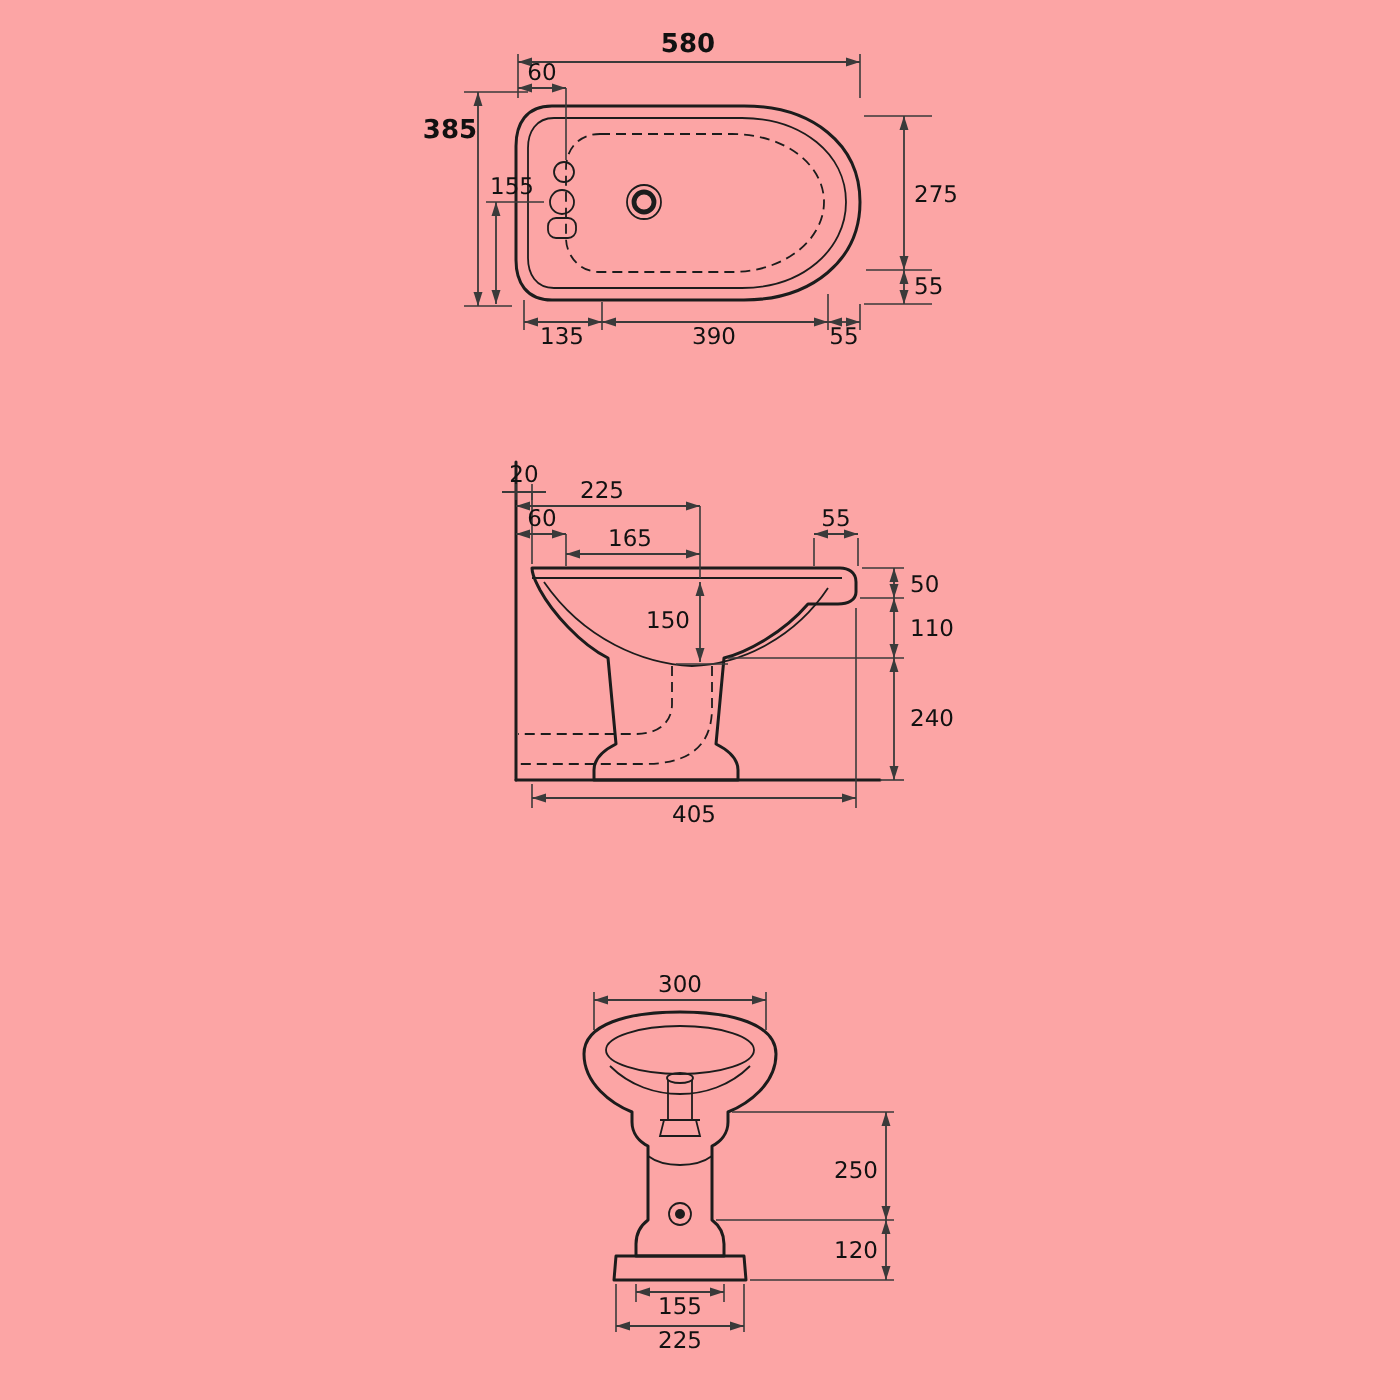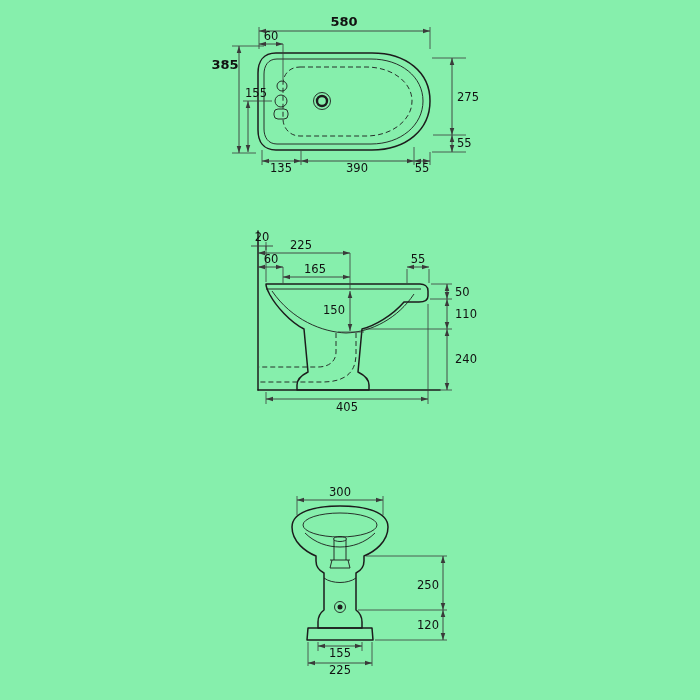--- a/index.html
+++ b/index.html
@@ -1,16 +1,16 @@
 <!DOCTYPE html>
 <html><head>
 <meta charset="utf-8">
 <style>
   html,body{margin:0;padding:0;background:#fff;}
-  .stage{width:700px;height:700px;background:#86efac;position:relative;overflow:hidden;}
+  .stage{width:700px;height:700px;background:#fca5a5;position:relative;overflow:hidden;}
   svg{display:block;}
   .obj{fill:none;stroke:#1c1c1c;stroke-width:1.5;stroke-linejoin:round;stroke-linecap:round;}
   .obj2{fill:none;stroke:#1c1c1c;stroke-width:0.9;}
   .obj3{fill:none;stroke:#1c1c1c;stroke-width:2.4;}
   .hid{fill:none;stroke:#1c1c1c;stroke-width:0.9;stroke-dasharray:5 3;}
   .dim{fill:none;stroke:#3a3a3a;stroke-width:0.9;}
   .ext{fill:none;stroke:#3a3a3a;stroke-width:0.8;}
   .fil{fill:#1c1c1c;stroke:none;}
   text{font-family:"DejaVu Sans","Liberation Sans",sans-serif;font-size:11.5px;fill:#111;}
   text.b{font-weight:bold;font-size:13px;}

